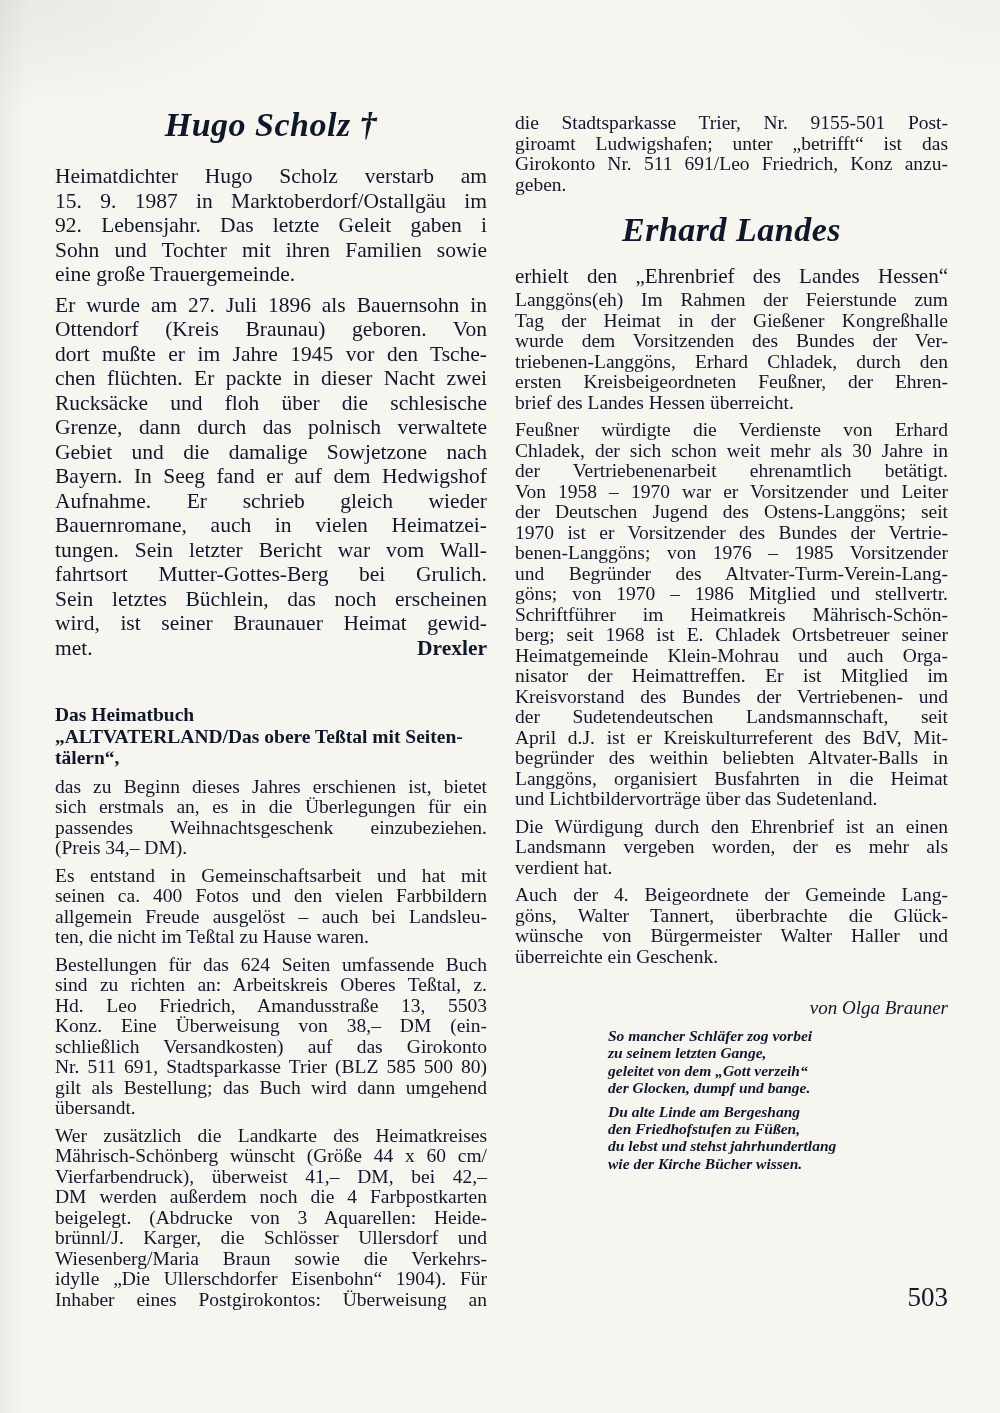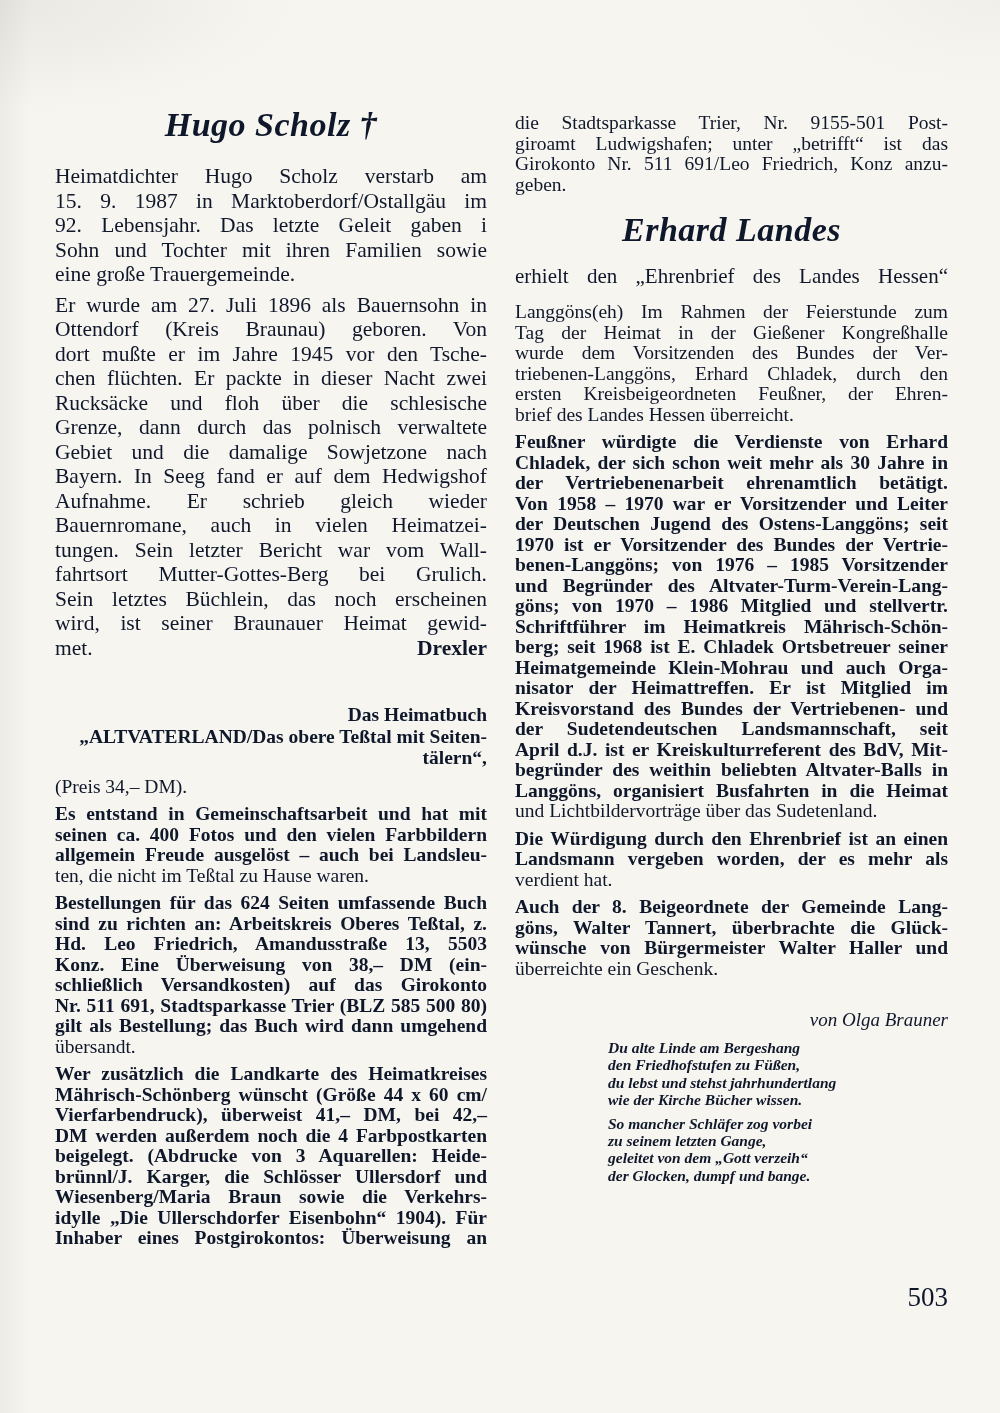--- a/index.html
+++ b/index.html
@@ -51,46 +51,46 @@
   .para-last {
     white-space: pre-line;
     text-align: left;
     text-align-last: left;
     -moz-text-align-last: left;
   }
   .body1 { font-size: 21.5px; line-height: 24.5px; }
   .body2 { font-size: 19.5px; line-height: 20.5px; }
 
   .mt6 { margin-top: 6px; }
-  .mt7 { margin-top: 7px; font-weight: bold; }
+  .mt7 { margin-top: 7px; }
   .mt9 { margin-top: 9px; }
 
   .sig-row {
     display: flex;
     justify-content: space-between;
     align-items: baseline;
     font-size: 21.5px;
     line-height: 24.5px;
   }
   .sig-row .signature { font-weight: bold; }
 
   .book-heading {
     margin-top: 44px;
     margin-bottom: 8px;
     font-weight: bold;
     font-size: 19.5px;
     line-height: 21.5px;
     white-space: pre-line;
-    text-align: right;
+    text-align: left;
   }
 
   .subhead {
     font-size: 21px;
     line-height: 26px;
-    margin-bottom: 13px;
+    margin-bottom: 1px;
     text-align: justify;
     text-align-last: justify;
     -moz-text-align-last: justify;
     white-space: pre-line;
   }
 
   .poem { margin-top: 30px; }
   .poem-title {
     font-weight: bold;
     font-style: italic;
@@ -161,20 +161,23 @@
         <span>met.</span>
         <span class="signature">Drexler</span>
       </div>
     </div>
 
     <div>
       <div class="book-heading">Das Heimatbuch
 „ALTVATERLAND/Das obere Teßtal mit Seiten-
 tälern“,</div>
 
+      <div class="para body2">das zu Beginn dieses Jahres erschienen ist, bietet
+sich erstmals an, es in die Überlegungen für ein
+passendes Weihnachtsgeschenk einzubeziehen.</div>
       <div class="para-last body2">(Preis 34,– DM).</div>
 
       <div class="para body2 mt7">Es entstand in Gemeinschaftsarbeit und hat mit
 seinen ca. 400 Fotos und den vielen Farbbildern
 allgemein Freude ausgelöst – auch bei Landsleu-</div>
       <div class="para-last body2">ten, die nicht im Teßtal zu Hause waren.</div>
 
       <div class="para body2 mt7">Bestellungen für das 624 Seiten umfassende Buch
 sind zu richten an: Arbeitskreis Oberes Teßtal, z.
 Hd. Leo Friedrich, Amandusstraße 13, 5503
@@ -235,37 +238,37 @@
 der Sudetendeutschen Landsmannschaft, seit
 April d.J. ist er Kreiskulturreferent des BdV, Mit-
 begründer des weithin beliebten Altvater-Balls in
 Langgöns, organisiert Busfahrten in die Heimat</div>
       <div class="para-last body2">und Lichtbildervorträge über das Sudetenland.</div>
 
       <div class="para body2 mt7">Die Würdigung durch den Ehrenbrief ist an einen
 Landsmann vergeben worden, der es mehr als</div>
       <div class="para-last body2">verdient hat.</div>
 
-      <div class="para body2 mt7">Auch der 8. Beigeordnete der Gemeinde Lang-
+      <div class="para body2 mt7">Auch der 4. Beigeordnete der Gemeinde Lang-
 göns, Walter Tannert, überbrachte die Glück-
 wünsche von Bürgermeister Walter Haller und</div>
       <div class="para-last body2">überreichte ein Geschenk.</div>
     </div>
 
     <div class="poem">
       <div class="poem-author">von Olga Brauner</div>
       <div class="poem-stanzas">
+        <div class="poem-stanza">So mancher Schläfer zog vorbei
+zu seinem letzten Gange,
+geleitet von dem „Gott verzeih“
+der Glocken, dumpf und bange.</div>
         <div class="poem-stanza">Du alte Linde am Bergeshang
 den Friedhofstufen zu Füßen,
 du lebst und stehst jahrhundertlang
 wie der Kirche Bücher wissen.</div>
-        <div class="poem-stanza">So mancher Schläfer zog vorbei
-zu seinem letzten Gange,
-geleitet von dem „Gott verzeih“
-der Glocken, dumpf und bange.</div>
       </div>
     </div>
 
   </div>
 
   <div class="pagenum">503</div>
 
 </div>
 
 </body></html>

